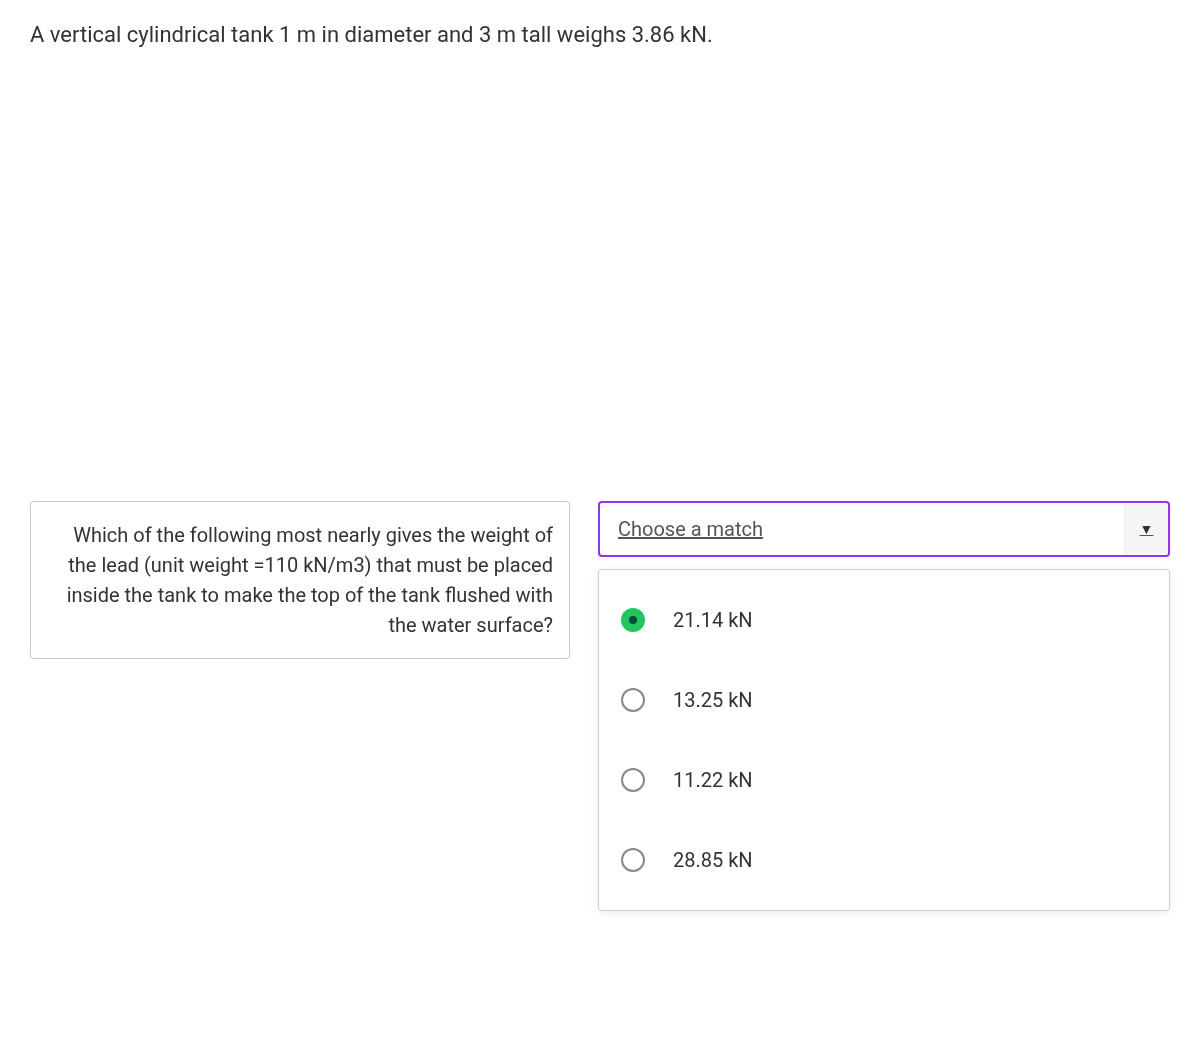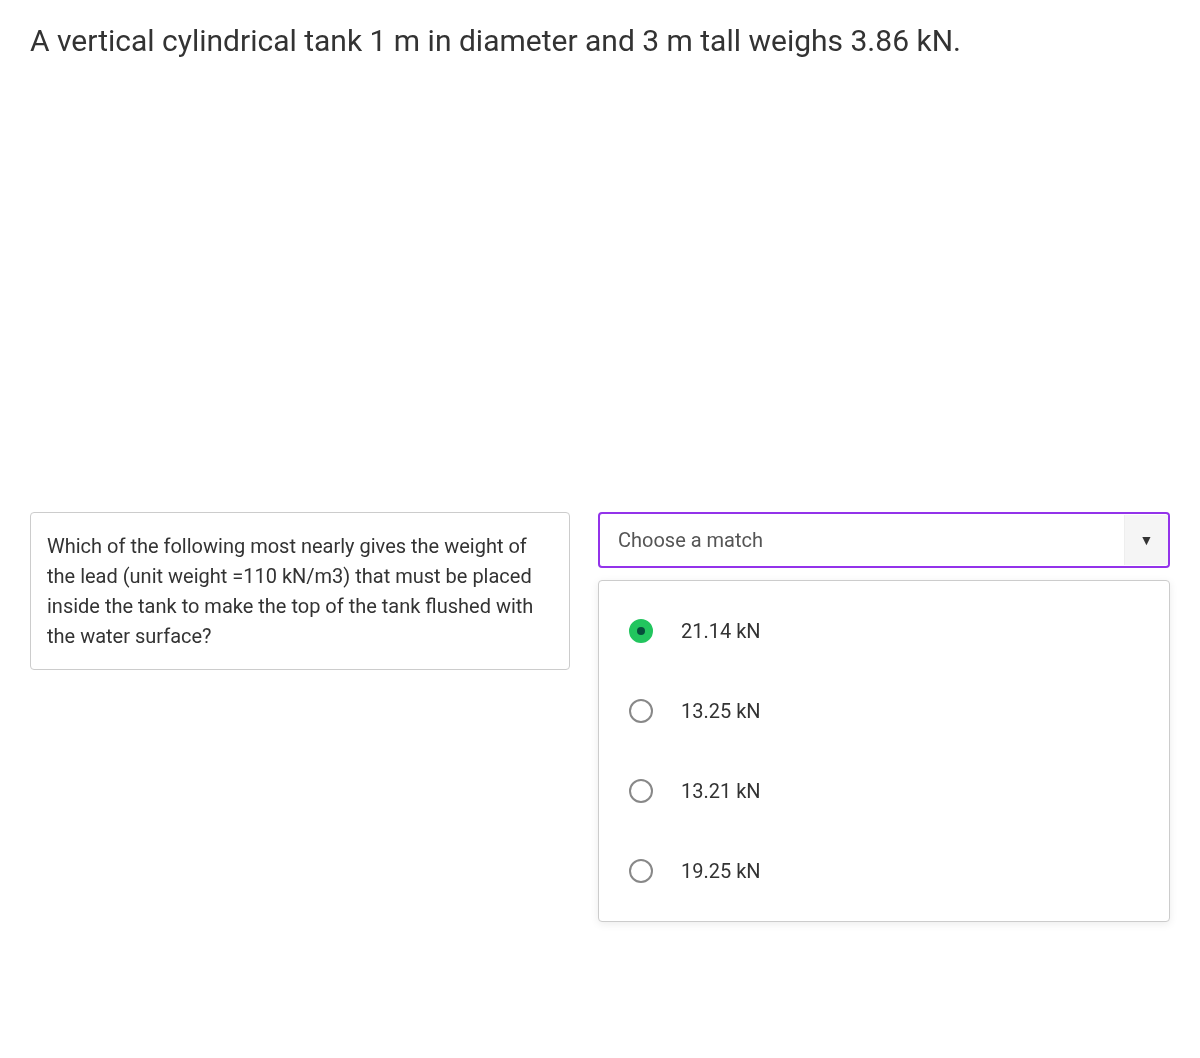--- a/index.html
+++ b/index.html
@@ -10,74 +10,76 @@
     body {
       font-family: -apple-system, BlinkMacSystemFont, "Segoe UI", Roboto, "Helvetica Neue", Arial, sans-serif;
       background: #ffffff;
       width: 1200px;
       height: 1058px;
       padding: 20px 30px;
       color: #333;
       position: relative;
     }
     .problem-statement {
-      font-size: 30px;
+      font-size: 22px;
       color: #333;
       line-height: 1.4;
       margin-bottom: 450px;
     }
     .content-row {
       display: flex;
       gap: 28px;
       align-items: flex-start;
     }
     .question-box {
       flex: 0 0 540px;
       border: 1px solid #ccc;
       border-radius: 4px;
       padding: 18px 16px;
       font-size: 20px;
       line-height: 1.5;
       color: #333;
+      text-align: right;
     }
     .answer-column {
       flex: 1;
       display: flex;
       flex-direction: column;
       gap: 12px;
     }
     .dropdown-box {
       border: 2px solid #9333ea;
       border-radius: 4px;
       padding: 14px 18px;
       font-size: 20px;
       color: #555;
       display: flex;
       align-items: center;
       justify-content: space-between;
       cursor: pointer;
       background: #fff;
+      text-decoration: underline;
     }
     .dropdown-arrow {
       width: 44px;
       height: 100%;
       display: flex;
       align-items: center;
       justify-content: center;
       color: #333;
       font-size: 14px;
       background: #f5f5f5;
       margin: -14px -18px -14px 0;
       padding: 17px 0;
       border-left: 1px solid #eee;
     }
     .options-box {
       border: 1px solid #ccc;
       border-radius: 4px;
-      padding: 10px 8px;
+      padding: 10px 0;
       box-shadow: 0 2px 8px rgba(0,0,0,0.08);
       background: #fff;
     }
     .option-item {
       display: flex;
       align-items: center;
       padding: 28px 22px;
       gap: 28px;
       cursor: pointer;
     }
@@ -129,21 +131,21 @@
       <div class="option-item">
         <span class="radio-circle selected"></span>
         <span class="option-label">21.14 kN</span>
       </div>
       <div class="option-item">
         <span class="radio-circle"></span>
         <span class="option-label">13.25 kN</span>
       </div>
       <div class="option-item">
         <span class="radio-circle"></span>
-        <span class="option-label">13.21 kN</span>
+        <span class="option-label">11.22 kN</span>
       </div>
       <div class="option-item">
         <span class="radio-circle"></span>
-        <span class="option-label">19.25 kN</span>
+        <span class="option-label">28.85 kN</span>
       </div>
     </div>
   </div>
 </div>
 
 </body></html>

